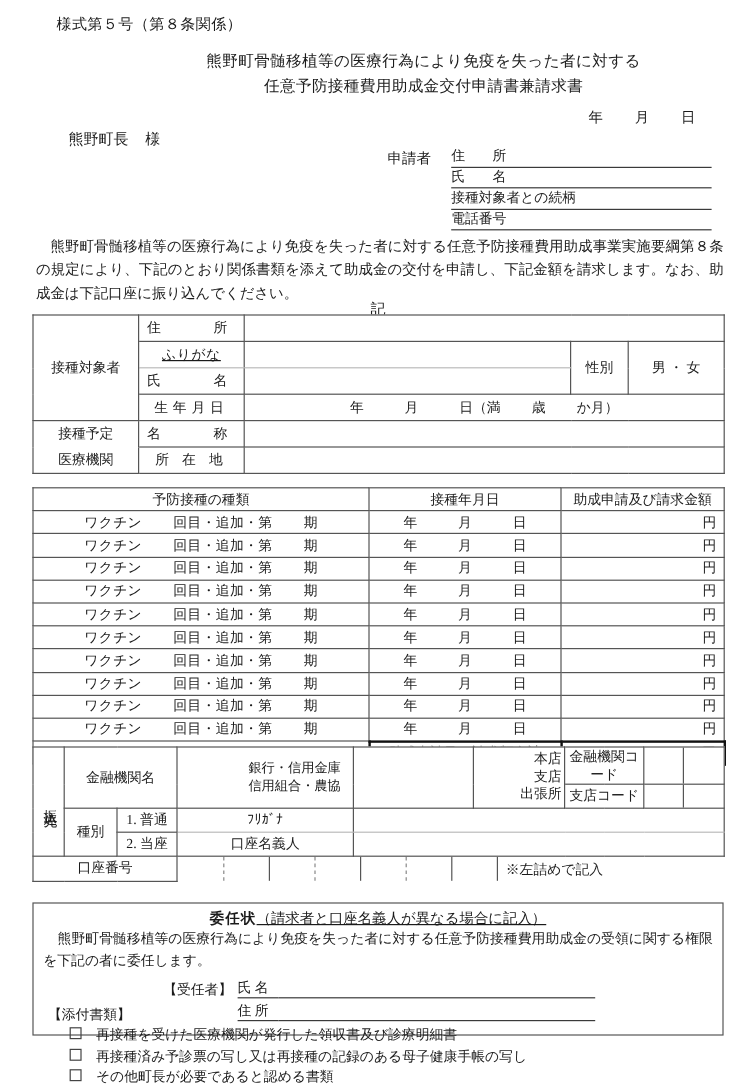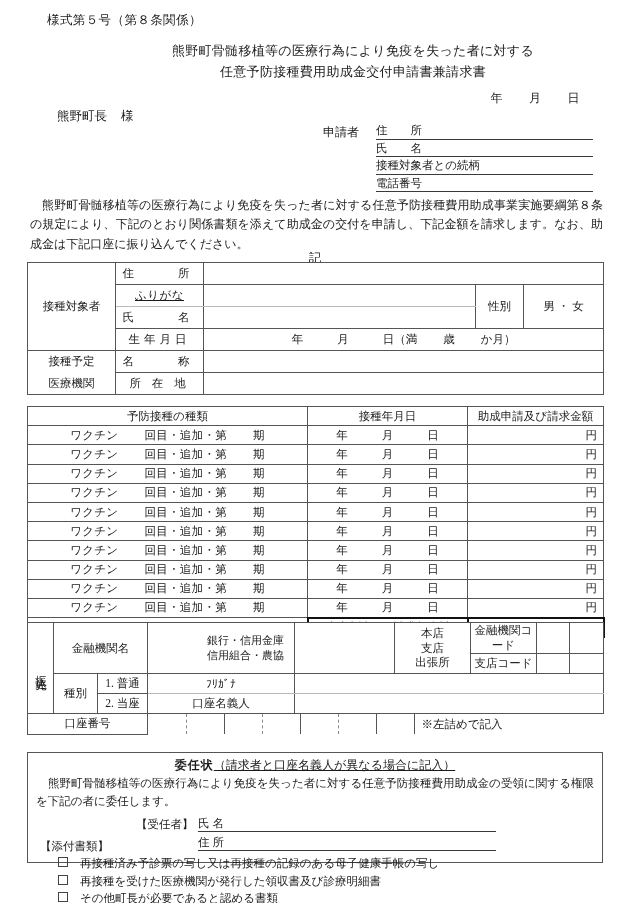--- a/index.html
+++ b/index.html
@@ -170,21 +170,21 @@
   .vert {
     writing-mode: vertical-rl;
     text-orientation: upright;
     letter-spacing: 2px;
     margin: 0 auto;
     display: inline-block;
     font-size: 11.5px;
   }
   .small-code { font-size: 8px; letter-spacing: 0px; }
   .dashed-r { border-right: 1px dashed #888 !important; }
-  .honten { font-size: 9.5px; line-height: 1.28; text-align: center; padding-right: 4px; }
+  .honten { font-size: 9.5px; line-height: 1.28; text-align: right; padding-right: 4px; }
   .twoline { font-size: 11px; line-height: 1.35; text-align: right; padding-right: 4px;}
   .kana { font-size: 8.5px; letter-spacing: 0.3px; }
 
   
   .poa {
     position: absolute;
     left: 27px;
     top: 752px;
     width: 576px;
     border: 1px solid #555;
@@ -481,19 +481,19 @@
         <div class="poa-tag"></div>
         <div class="poa-lbl">住 所</div>
         <div class="poa-line"></div>
       </div>
     </div>
   </div>
 
   <div class="attach">
     <div class="attach-title">【添付書類】</div>
     <div id="attach-list">
+        <div class="attach-item"><span class="chk"></span><span>再接種を受けた医療機関が発行した領収書及び診療明細書</span></div>
         <div class="attach-item"><span class="chk"></span><span>再接種済み予診票の写し又は再接種の記録のある母子健康手帳の写し</span></div>
-        <div class="attach-item"><span class="chk"></span><span>再接種を受けた医療機関が発行した領収書及び診療明細書</span></div>
         <div class="attach-item"><span class="chk"></span><span>その他町長が必要であると認める書類</span></div>
       </div>
   </div>
 
 </div>
 
 </body></html>

